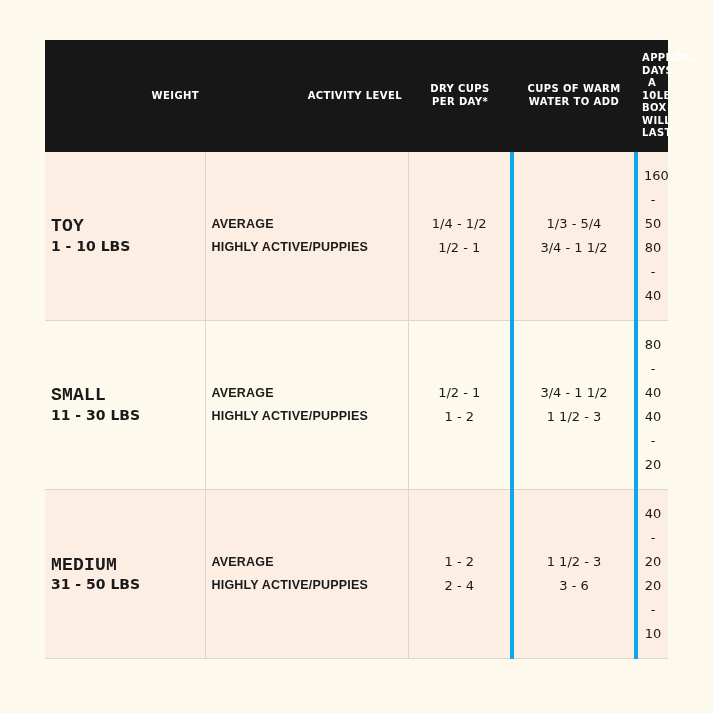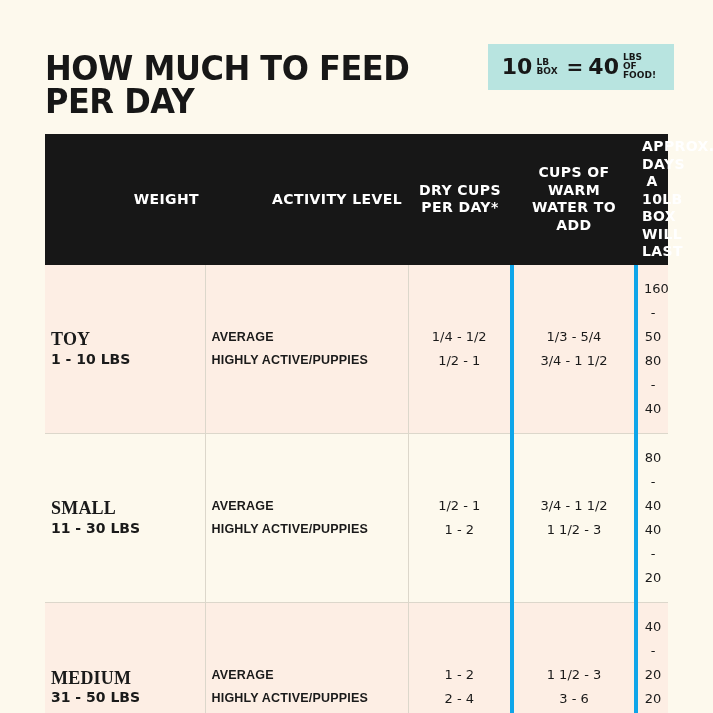--- a/index.html
+++ b/index.html
@@ -78,24 +78,24 @@
   table.feed {
     width: 100%;
     border-collapse: collapse;
     table-layout: fixed;
   }
   table.feed thead th {
     background: #171717;
     color: #ffffff;
     font-family: "DejaVu Sans", sans-serif;
     font-weight: bold;
-    font-size: 14px;
+    font-size: 10px;
     letter-spacing: 0.4px;
     text-transform: uppercase;
-    padding: 4px 6px;
+    padding: 12px 6px;
     line-height: 1.25;
     vertical-align: middle;
   }
   table.feed thead th.left {
     text-align: right;
     padding-left: 14px;
   }
   table.feed tbody td {
     border-bottom: 1px solid #dcd7cb;
     vertical-align: middle;
@@ -103,21 +103,21 @@
   }
   tbody tr.odd td { background: #fdeee4; }
   tbody tr.even td { background: #fdf9ed; }
 
   td.weight {
     padding-left: 14px;
     border-right: 1px solid #dcd7cb;
     width: 140px;
   }
   td.weight .size {
-    font-family: Liberation Serif, serif;
+    font-family: Liberation Mono, monospace;
     font-weight: bold;
     font-size: 18px;
     letter-spacing: 0.2px;
     line-height: 1.15;
     text-transform: uppercase;
   }
   td.weight .range {
     font-family: "DejaVu Sans", sans-serif;
     font-weight: bold;
     font-size: 14px;
@@ -145,38 +145,20 @@
     font-family: "DejaVu Sans", sans-serif;
     font-size: 13px;
     line-height: 1.85;
   }
 </style>
 </head>
 <body>
 
 <div class="page">
 
-  <div class="header">
-    <div class="title">How Much To Feed Per Day</div>
-
-    <div class="badge">
-      <span class="b-num">10</span>
-      <span class="b-small">
-        <span>LB</span><br>
-        <span>BOX</span>
-      </span>
-      <span class="b-eq">=</span>
-      <span class="b-num">40</span>
-      <span class="b-small">
-        <span>LBS</span><br>
-        <span>OF</span><br>
-        <span>FOOD!</span>
-      </span>
-    </div>
-  </div>
 
   <table class="feed">
     <thead>
       <tr>
         <th class="left" style="width:140px;">Weight</th>
         <th class="left" style="width:183px;">Activity Level</th>
         <th style="width:92px;">
           <span>Dry Cups</span><br>
           <span>per Day*</span>
         </th>

